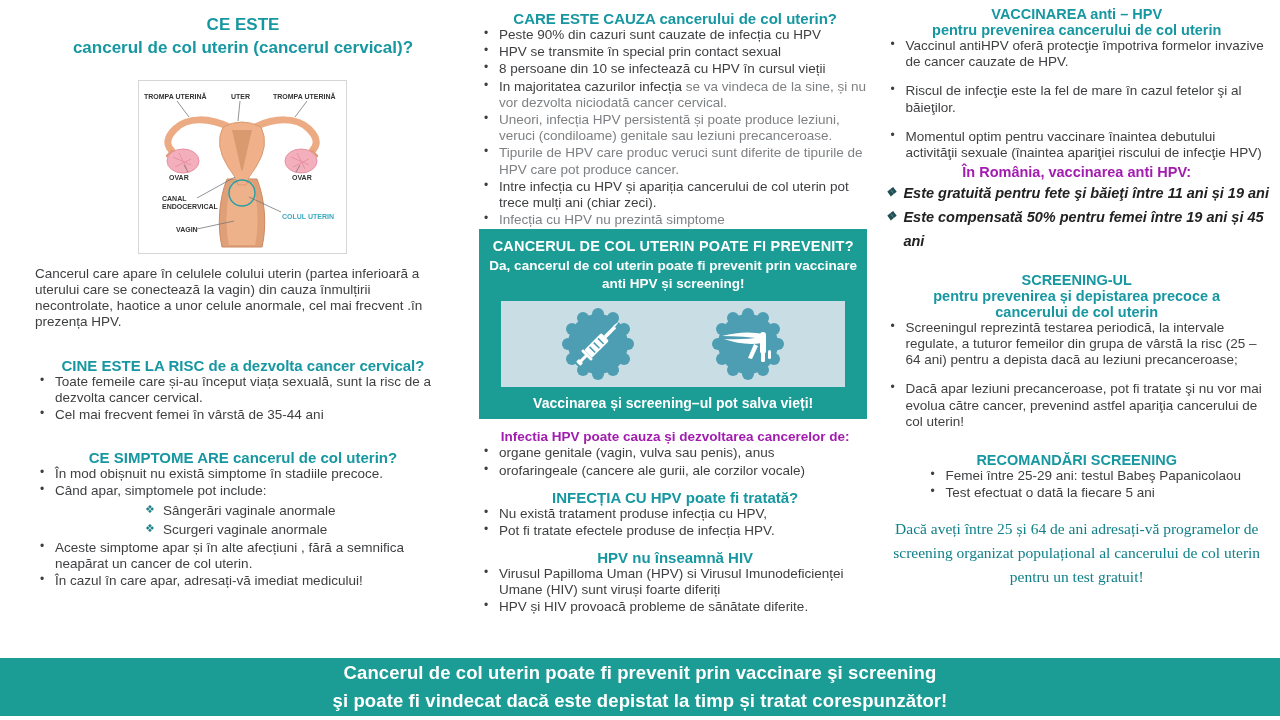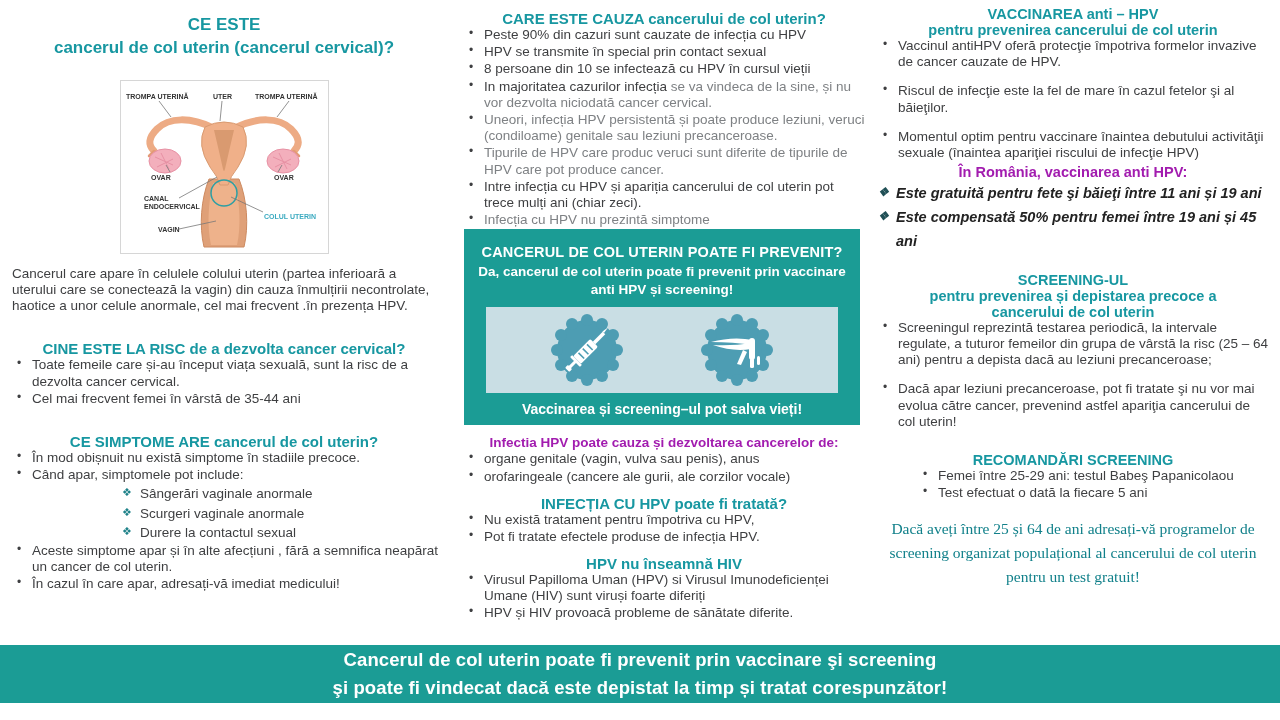--- a/index.html
+++ b/index.html
@@ -2,21 +2,21 @@
 <html lang="ro"><head>
 <meta charset="utf-8">
 <style>
   html,body{margin:0;padding:0;background:#e8e8e8;}
   .page{
     width:1280px;height:720px;position:relative;overflow:hidden;background:#ffffff;
     font-family:"Liberation Sans",sans-serif;color:#3e3f41;
   }
   .main{display:flex;height:662px;}
   .col{box-sizing:border-box;}
-  .col-left{width:446px;padding:12px 8px 8px 10px;}
+  .col-left{width:446px;padding:12px 8px 8px 10px;margin-left:23px;}
   .col-mid{width:424px;padding:10px 4px 0 16px;}
   .col-right{width:410px;padding:6px 10px 0 6px;}
 
   .h-teal{color:#1797a1;font-weight:bold;text-align:center;}
   .left-title{font-size:17px;line-height:1.35;margin:2px 0 0 0;}
   .section-h{font-size:15px;margin:0;}
   .section-h.sm{font-size:14.5px;}
 
   .body-txt{font-size:13.5px;line-height:1.2;}
   .muted{color:#7e8184;}
@@ -30,35 +30,35 @@
   ul.dlist li{position:relative;padding-left:20px;font-size:13.5px;line-height:1.35;}
   ul.dlist li::before{content:"\2756";position:absolute;left:2px;top:0;font-size:11px;color:#1f8289;}
 
   ul.dlist-bold{list-style:none;margin:2px 0 0 0;padding:0;}
   ul.dlist-bold li{position:relative;padding-left:20px;font-size:14.5px;font-weight:bold;color:#222;line-height:1.65;font-style:italic;}
   ul.dlist-bold li::before{content:"\2756";position:absolute;left:2px;top:1px;font-size:12px;color:#1f4f55;}
 
   .diagram-box{width:207px;height:172px;border:1px solid #d6d6d6;margin:20px auto 12px auto;background:#fff;}
   .intro{margin:2px 2px 0 2px;}
 
-  .prevent-box{background:#1b9c95;color:#fff;text-align:center;margin:0 6px 10px 2px;padding:15px 8px 8px 8px;}
+  .prevent-box{background:#1b9c95;color:#fff;text-align:center;margin:0 6px 10px 2px;padding:9px 8px 8px 8px;}
   .prevent-title{font-size:14.5px;font-weight:bold;letter-spacing:.2px;}
   .prevent-sub{font-size:13.5px;font-weight:bold;line-height:1.3;margin-top:3px;}
   .icon-band{background:#c9dee4;margin:9px 14px 8px 14px;height:86px;display:flex;align-items:center;justify-content:center;gap:74px;}
   .prevent-tag{font-size:14px;font-weight:bold;margin-top:2px;}
 
   .center-bold{font-size:13.5px;font-weight:bold;color:#a21caf;text-align:center;margin:2px 0 1px 0;}
 
   .cta-serif{
     font-family:"Liberation Serif",serif;font-weight:normal;color:#11808a;
     font-size:15.5px;text-align:center;line-height:1.55;margin:16px 4px 4px 4px;
   }
 
   .footer{
-    position:absolute;left:0;bottom:17px;width:1280px;height:58px;background:#1b9c95;
+    position:absolute;left:0;bottom:4px;width:1280px;height:58px;background:#1b9c95;
     display:flex;flex-direction:column;align-items:center;justify-content:center;
     color:#fff;font-weight:bold;font-size:18.5px;line-height:1.5;letter-spacing:.1px;
   }
 
   .mt4{margin-top:4px;} .mt8{margin-top:8px;} .mt10{margin-top:10px;}
   .mt14{margin-top:14px;} .mt18{margin-top:18px;} .mt22{margin-top:22px;} .mt26{margin-top:26px;}
   svg text{font-family:"Liberation Sans",sans-serif;}
 </style>
 </head>
 <body>
@@ -126,21 +126,20 @@
         <li><span>Cel mai frecvent femei în vârstă de 35-44 ani</span></li>
       </ul>
 
       <h3 class="h-teal section-h mt26">CE SIMPTOME ARE cancerul de col uterin?</h3>
       <ul class="blist mt8">
         <li><span>În mod obișnuit nu există simptome în stadiile precoce.</span></li>
         <li><span>Când apar, simptomele pot include:</span>
           <ul class="dlist" style="margin-left:88px;">
             <li><span>Sângerări vaginale anormale</span></li>
             <li><span>Scurgeri vaginale anormale</span></li>
-            <li><span>Durere la contactul sexual</span></li>
           </ul>
         </li>
         <li><span>Aceste simptome apar și în alte afecțiuni , fără a semnifica neapărat un cancer de col uterin.</span></li>
         <li><span>În cazul în care apar, adresați-vă imediat medicului!</span></li>
       </ul>
     </div>
 
     <div class="col col-mid">
       <h3 class="h-teal section-h">CARE ESTE CAUZA cancerului  de col uterin?</h3>
       <ul class="blist mt8">
@@ -214,21 +213,21 @@
       </div>
 
       <div class="center-bold">Infectia HPV poate cauza și  dezvoltarea cancerelor de:</div>
       <ul class="blist">
         <li><span>organe genitale (vagin, vulva sau penis), anus</span></li>
         <li><span>orofaringeale (cancere ale gurii, ale corzilor vocale)</span></li>
       </ul>
 
       <h3 class="h-teal section-h mt10">INFECȚIA CU HPV poate fi tratată?</h3>
       <ul class="blist mt4">
-        <li><span>Nu există tratament pentru împotriva cu HPV,</span></li>
+        <li><span>Nu există tratament produse infecția cu HPV,</span></li>
         <li><span>Pot fi tratate efectele produse de infecția HPV.</span></li>
       </ul>
 
       <h3 class="h-teal section-h mt10">HPV nu înseamnă  HIV</h3>
       <ul class="blist mt4">
         <li><span>Virusul Papilloma Uman (HPV) si Virusul Imunodeficienței Umane (HIV) sunt viruși foarte diferiți</span></li>
         <li><span>HPV  și HIV provoacă probleme de sănătate diferite.</span></li>
       </ul>
     </div>
 

